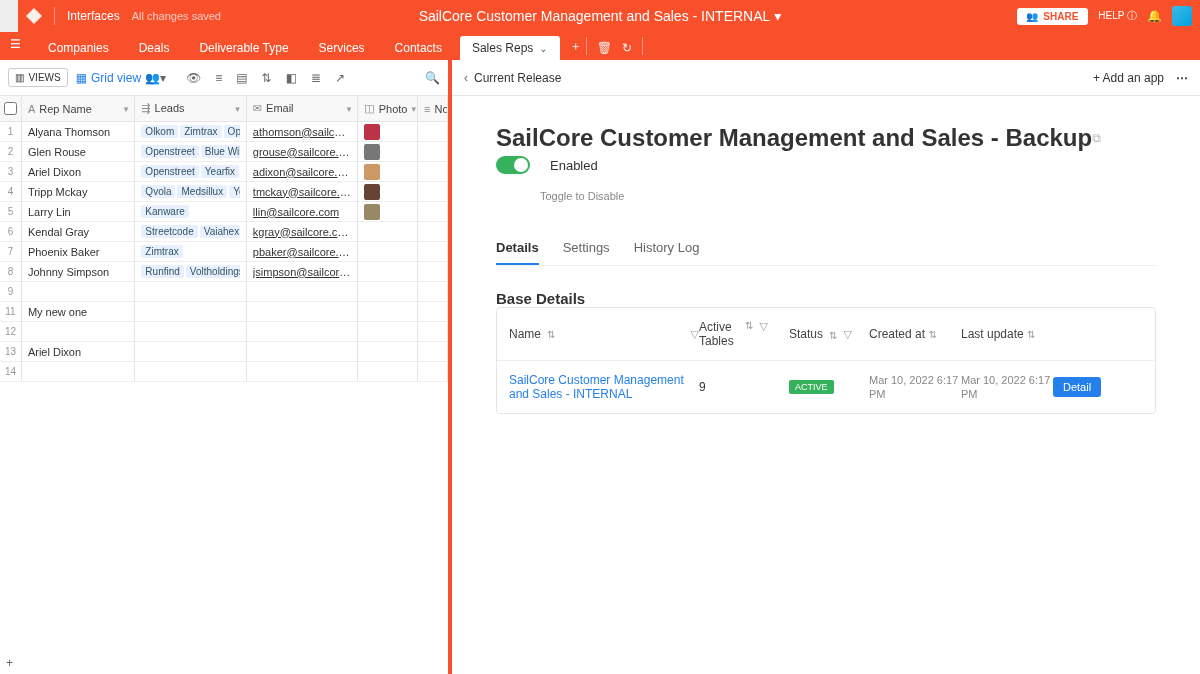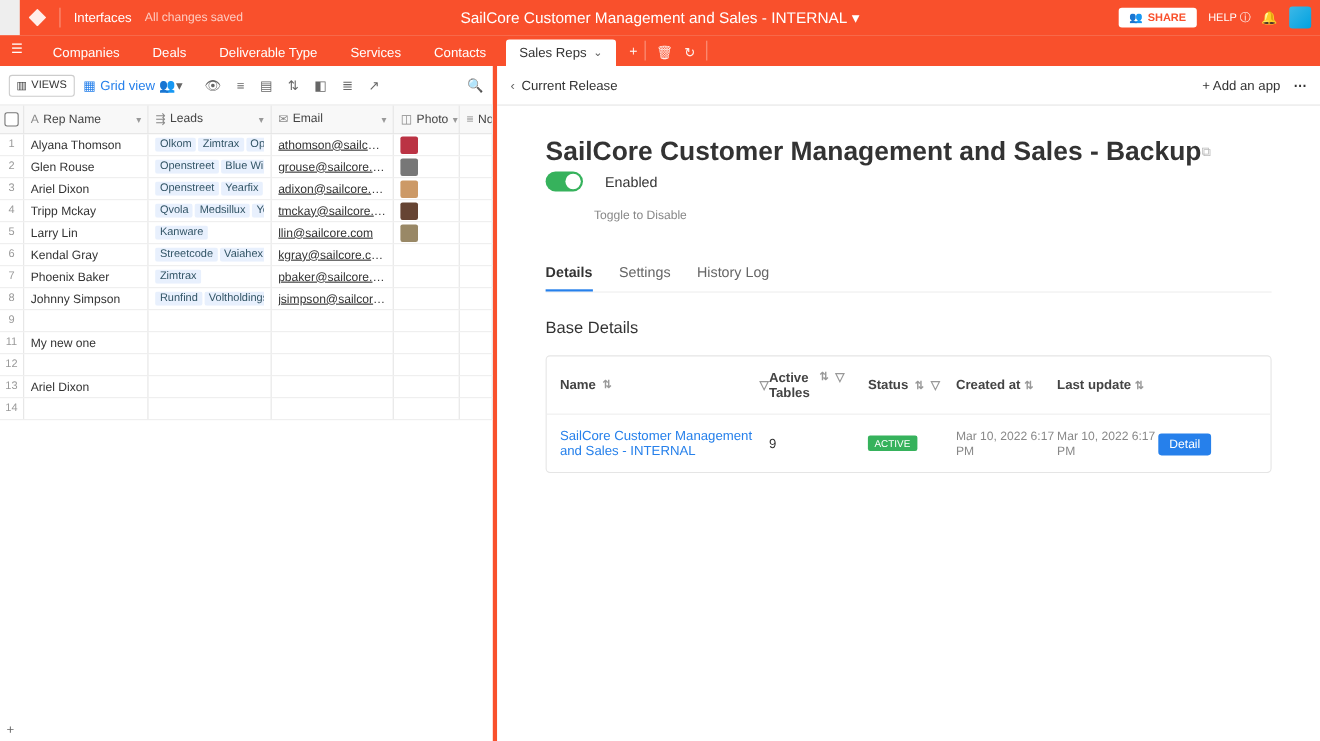--- a/index.html
+++ b/index.html
@@ -52,23 +52,23 @@
 .backup-title { display: flex; align-items: center; margin-bottom: 4px; }
 .backup-title h1 { font-size: 24px; font-weight: 600; color: #333; }
 .ext-icon { color: #bbb; cursor: pointer; }
 .toggle-row { display: flex; align-items: center; gap: 20px; margin-bottom: 16px; }
 .toggle { width: 34px; height: 18px; background: #36b25c; border-radius: 10px; position: relative; cursor: pointer; }
 .toggle::after { content: ''; position: absolute; width: 14px; height: 14px; background: #fff; border-radius: 50%; top: 2px; right: 2px; }
 .toggle-sub { font-size: 11px; color: #888; margin-left: 44px; margin-bottom: 30px; }
 .rtabs { display: flex; gap: 24px; border-bottom: 1px solid #eee; margin-bottom: 24px; font-size: 13px; }
 .rtab { padding: 8px 0; color: #666; cursor: pointer; }
 .rtab.active { color: #333; font-weight: 600; border-bottom: 2px solid #2680eb; }
-.section-title { font-size: 15px; font-weight: 400; margin-bottom: 16px; }
+.section-title { font-size: 15px; font-weight: 700; }
 .base-table { border: 1px solid #e5e5e5; border-radius: 4px; overflow: hidden; }
-.bt-head { display: flex; padding: 12px 12px; font-size: 12px; color: #444; font-weight: 700; border-bottom: 1px solid #eee; align-items: center; }
+.bt-head { display: flex; padding: 12px 12px; font-size: 12px; color: #444; font-weight: 400; border-bottom: 1px solid #eee; align-items: center; }
 .bt-row { display: flex; padding: 12px 12px; font-size: 12px; align-items: center; }
 .bt-name { width: 190px; display: flex; align-items: center; gap: 6px; }
 .bt-at { width: 90px; display: flex; align-items: flex-start; gap: 6px; }
 .bt-status { width: 80px; display: flex; align-items: flex-end; gap: 6px; }
 .bt-created { width: 92px; }
 .bt-updated { width: 92px; }
 .bt-action { width: 60px; }
 .sort-ic { color: #999; font-size: 10px; cursor: pointer; }
 .filter-ic { color: #999; font-size: 11px; cursor: pointer; }
 .link { color: #2680eb; cursor: pointer; }

